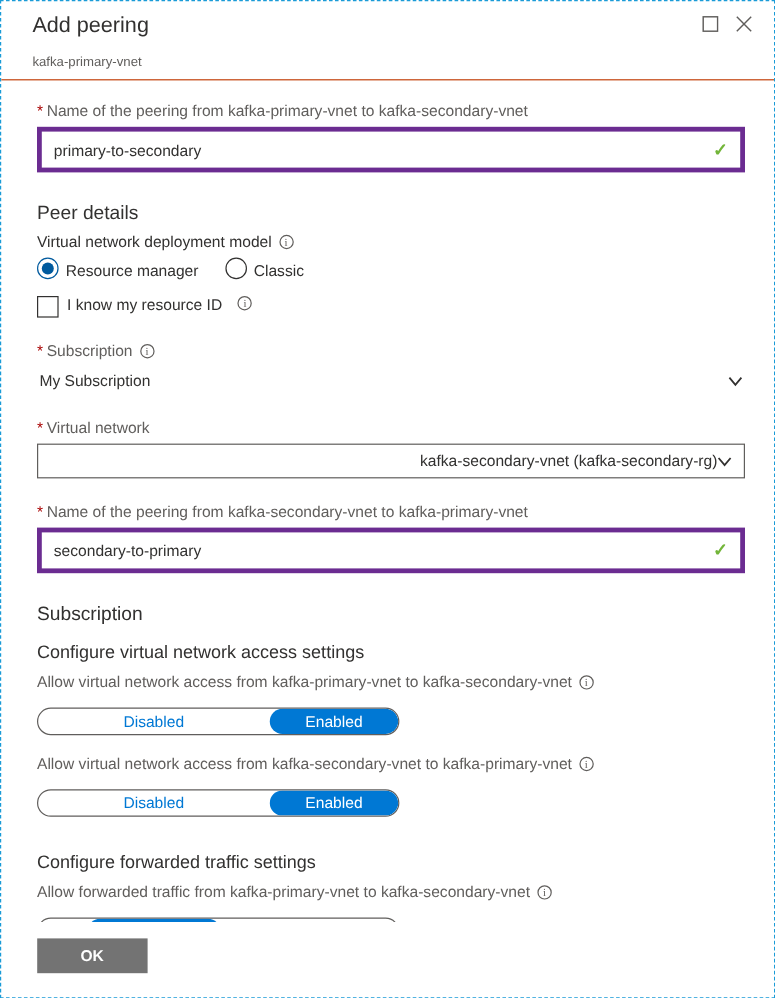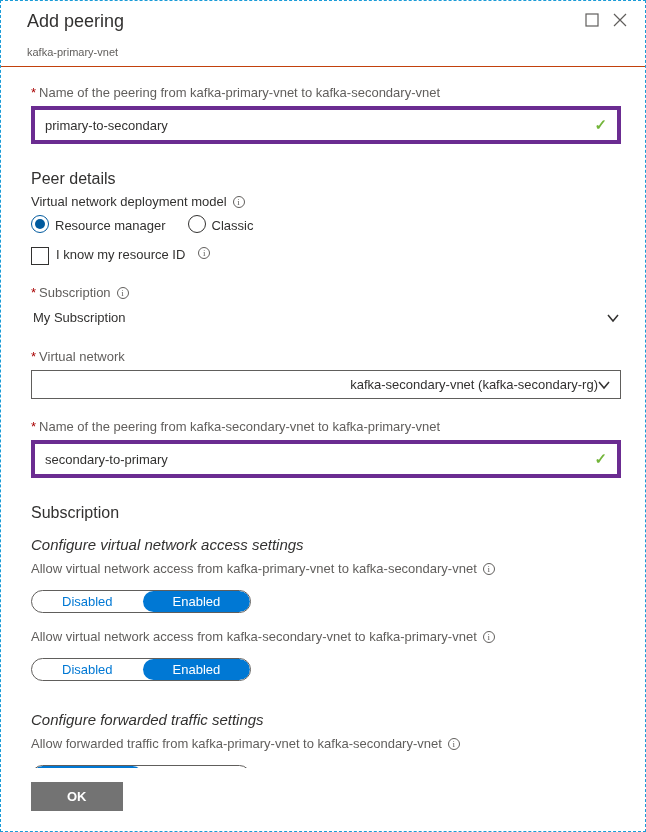--- a/index.html
+++ b/index.html
@@ -53,21 +53,21 @@
     width: 100%;
     border: 4px solid #f9a8d4;
     padding: 6px 10px;
     font-size: 13px;
   }
   .textbox.valid { border-color: #6b2c91; }
   .textbox .val { flex: 1; color: #323130; }
   .check { color: #73b53a; font-size: 15px; font-weight: bold; }
 
   .section-h { font-size: 16px; color: #323130; margin-top: 26px; margin-bottom: 6px; font-weight: 400; }
-  .sub-h { font-size: 15px; color: #323130; margin-top: 14px; margin-bottom: 8px; font-weight: 400; font-style: italic; }
+  .sub-h { font-size: 15px; color: #323130; margin-top: 14px; margin-bottom: 8px; font-weight: 400; }
 
   .radios { display: flex; gap: 22px; margin-top: 4px; margin-bottom: 14px; }
   .radio { display: flex; align-items: flex-end; gap: 6px; cursor: pointer; }
   .r-outer {
     width: 18px; height: 18px; border: 1px solid #323130; border-radius: 50%;
     display: flex; align-items: center; justify-content: center;
   }
   .radio.sel .r-outer { border-color: #005a9e; }
   .r-inner { width: 10px; height: 10px; border-radius: 50%; }
   .radio.sel .r-inner { background: #005a9e; }
@@ -84,21 +84,21 @@
   .dd {
     display: flex; justify-content: flex-end; align-items: center;
     width: 100%; border: 1px solid #605e5c; padding: 6px 10px;
     cursor: pointer;
   }
 
   .toggle {
     display: inline-flex; border: 1px solid #605e5c; border-radius: 12px;
     overflow: hidden; margin-top: 8px; margin-bottom: 16px;
   }
-  .toggle span { padding: 3px 30px; font-size: 13px; color: #0078d4; cursor: pointer; }
+  .toggle span { padding: 3px 30px; font-size: 13px; color: #0078d4; cursor: pointer; margin-left: 41px; }
   .toggle span.on { background: #0078d4; color: #fff; border-radius: 12px; }
 
   .footer {
     padding: 14px 30px 20px 30px;
   }
   .ok-btn {
     background: #737373; color: #fff; border: none;
     padding: 7px 36px; font-size: 13px; font-weight: 600;
     cursor: pointer;
   }

